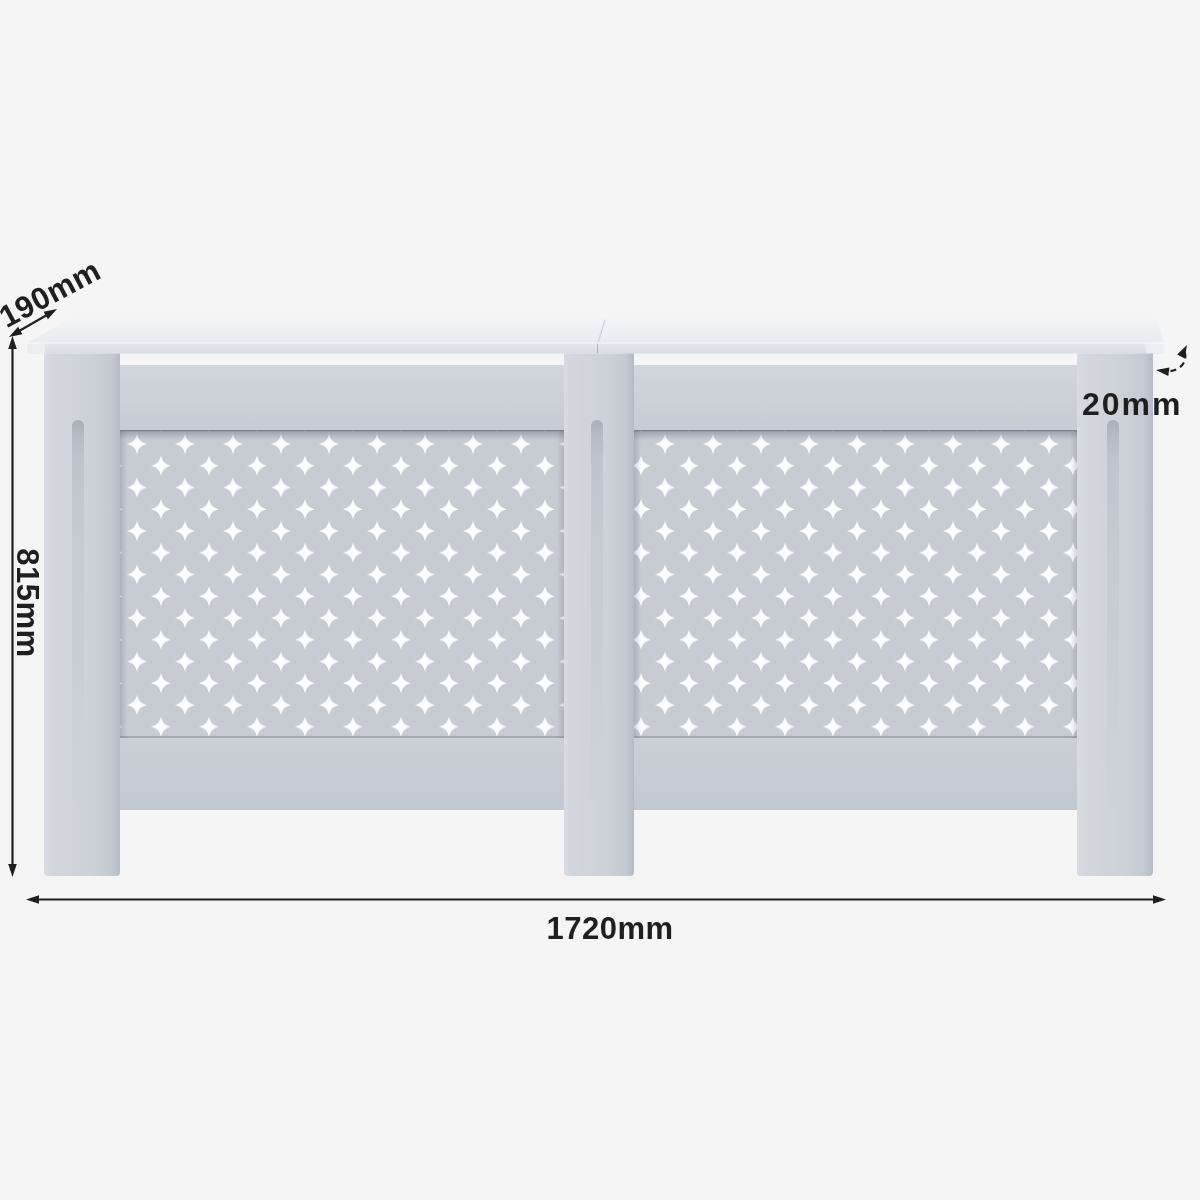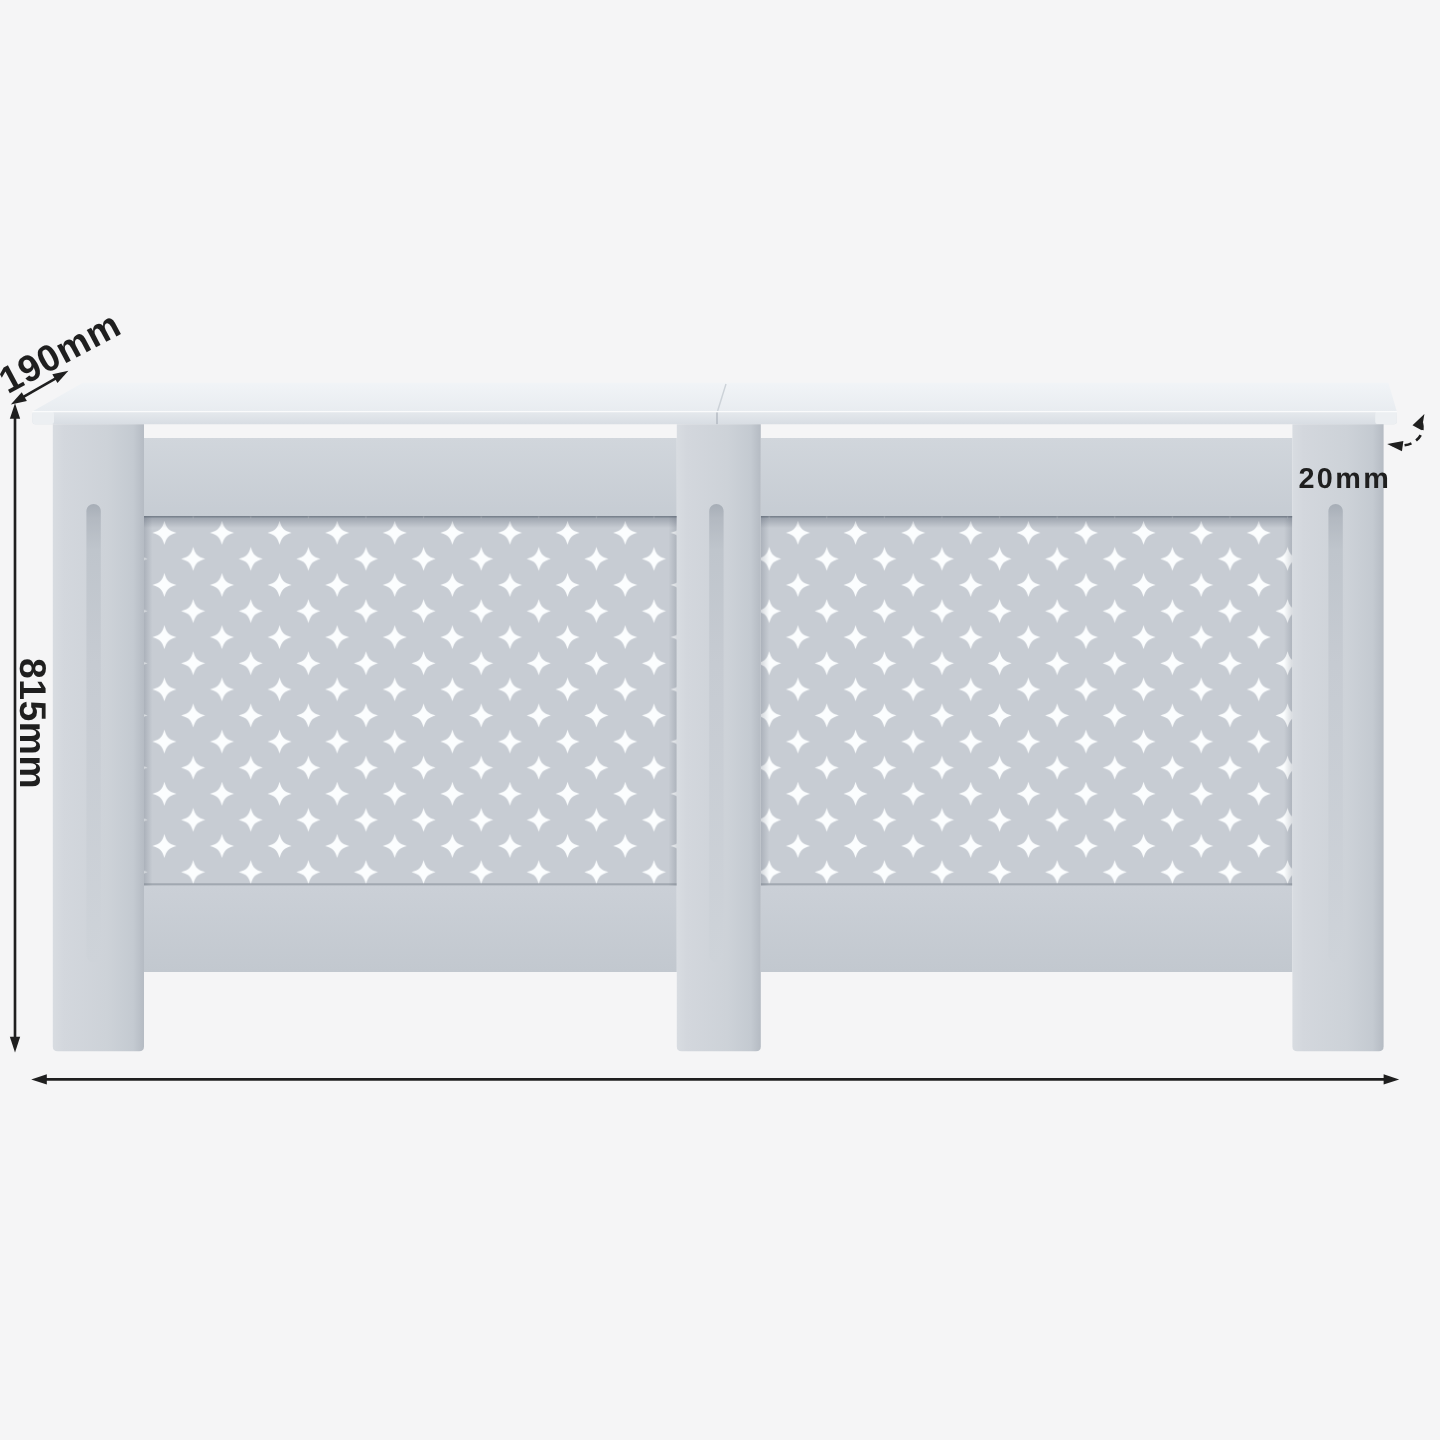--- a/index.html
+++ b/index.html
@@ -16,21 +16,21 @@
     font-family:"Liberation Sans",sans-serif;
     font-weight:700;
     font-size:31px;
     color:#1f1f1f;
     letter-spacing:.5px;
     white-space:nowrap;
   }
   #label-width{left:500px;top:911px;width:220px;text-align:center;}
   #label-height{left:-33px;top:585px;width:120px;text-align:center;transform:rotate(90deg);}
   #label-depth{left:-6px;top:276px;width:112px;text-align:center;transform:rotate(-28deg);}
-  #label-thickness{left:1082px;top:386px;letter-spacing:2px;font-size:24px;}
+  #label-thickness{left:1082px;top:386px;letter-spacing:2px;font-size:32px;}
 </style>
 </head>
 <body>
 
 <div class="scene">
 
   <svg width="1200" height="1200" viewBox="0 0 1200 1200">
     <defs>
       <linearGradient id="gSurf" x1="0" y1="0" x2="0" y2="1">
         <stop offset="0" stop-color="#f1f4f7"></stop>
@@ -146,15 +146,16 @@
       <use href="#ah" transform="translate(1166,899.5) rotate(180)"></use>
       <use href="#ah" transform="translate(9,337) rotate(-30)"></use>
       <use href="#ah" transform="translate(57,309) rotate(150)"></use>
       <use href="#ah" transform="translate(1156,370) rotate(8)"></use>
       <use href="#ah" transform="translate(1187,345) rotate(118)"></use>
     </g>
   </svg>
 
   <div class="dim-label" id="label-depth">190mm</div>
   <div class="dim-label" id="label-height">815mm</div>
+  <div class="dim-label" id="label-width">1720mm</div>
   <div class="dim-label" id="label-thickness">20mm</div>
 
 </div>
 
 </body></html>

